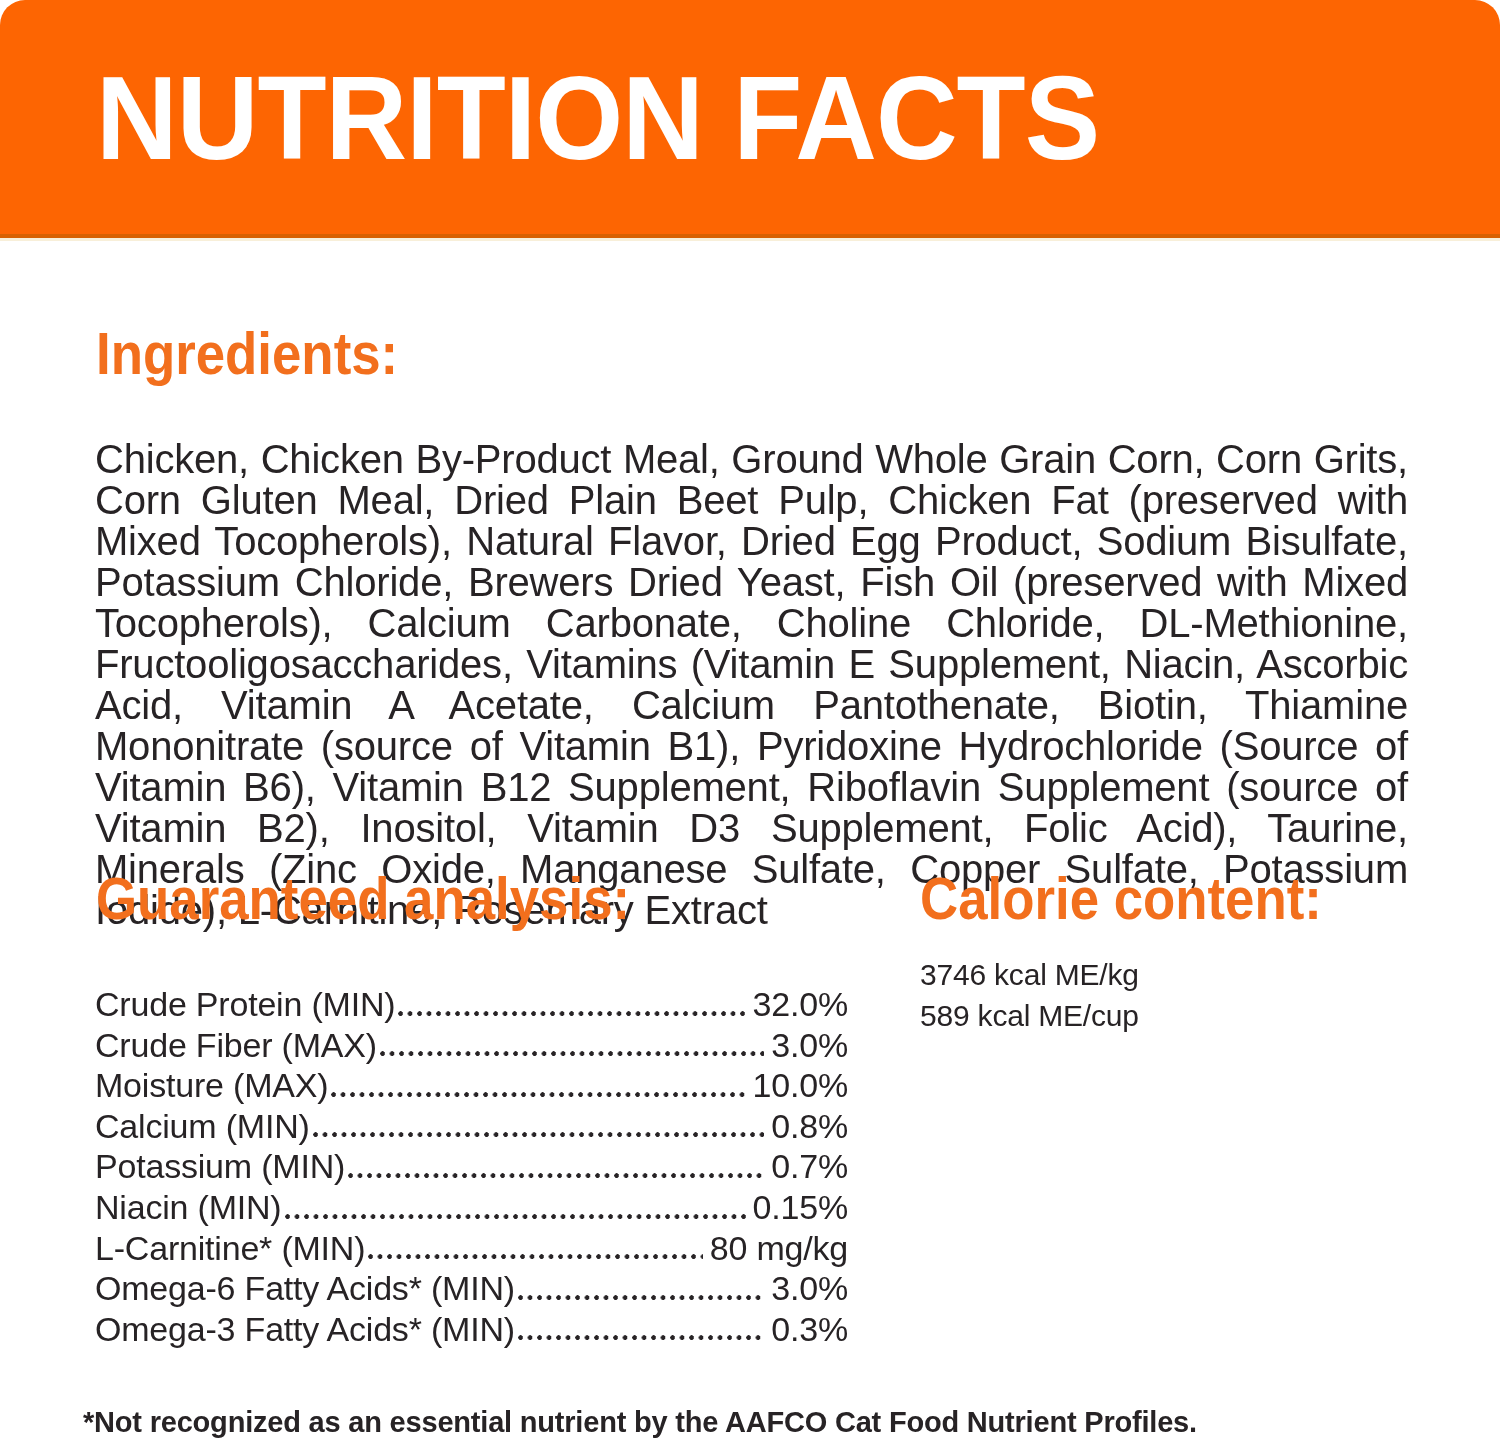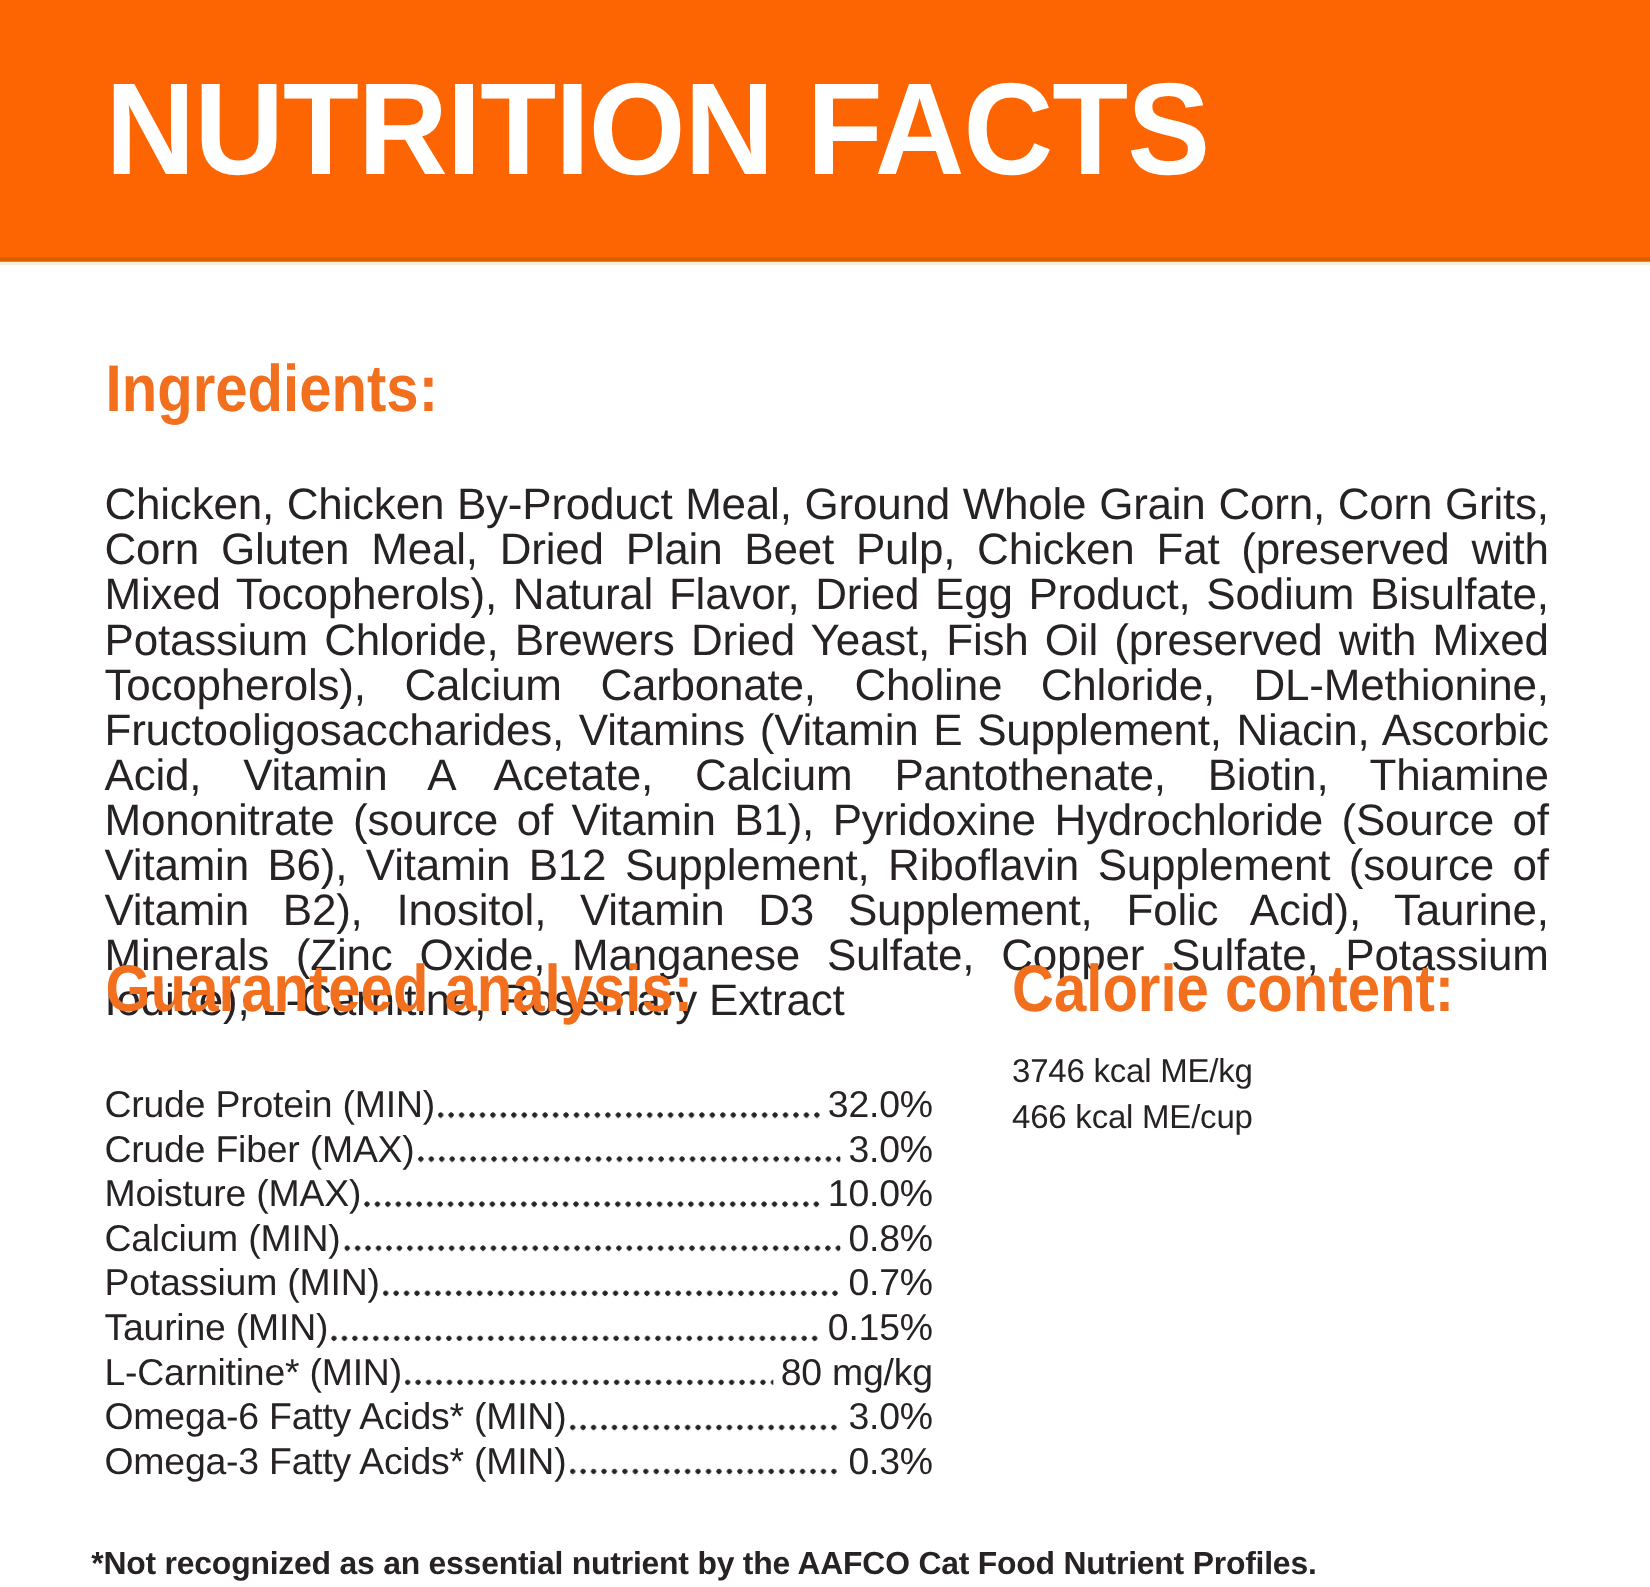--- a/index.html
+++ b/index.html
@@ -17,20 +17,21 @@
     background:var(--background);
     font-family:"Liberation Sans", sans-serif;
     color:var(--text);
   }
   #page{
     position:relative;
     width:1500px;
     height:1443px;
     background:var(--background);
     overflow:hidden;
+    border-radius:25px;
   }
 
   
   .banner{
     position:absolute;
     left:0; top:0;
     width:1500px; height:234px;
     background:var(--banner);
     border-bottom:4px solid var(--banner-edge);
     display:flex;
@@ -169,21 +170,21 @@
     <span class="ga-value">0.8%</span>
   </div>
 
   <div class="ga-row">
     <span class="ga-label">Potassium (MIN)</span>
     <span class="ga-leader"></span>
     <span class="ga-value">0.7%</span>
   </div>
 
   <div class="ga-row">
-    <span class="ga-label">Taurine (MIN)</span>
+    <span class="ga-label">Niacin (MIN)</span>
     <span class="ga-leader"></span>
     <span class="ga-value">0.15%</span>
   </div>
 
   <div class="ga-row">
     <span class="ga-label">L-Carnitine* (MIN)</span>
     <span class="ga-leader"></span>
     <span class="ga-value">80 mg/kg</span>
   </div>
 
@@ -197,18 +198,18 @@
     <span class="ga-label">Omega-3 Fatty Acids* (MIN)</span>
     <span class="ga-leader"></span>
     <span class="ga-value">0.3%</span>
   </div>
 </div>
 
   <h2 class="section-heading" id="calorie-heading">Calorie content:</h2>
 
   <div class="calorie-lines">
     <div>3746 kcal ME/kg</div>
-    <div>466 kcal ME/cup</div>
+    <div>589 kcal ME/cup</div>
   </div>
 
   <div class="footnote">*Not recognized as an essential nutrient by the AAFCO Cat Food Nutrient Profiles.</div>
 
 </div>
 
 </body></html>

